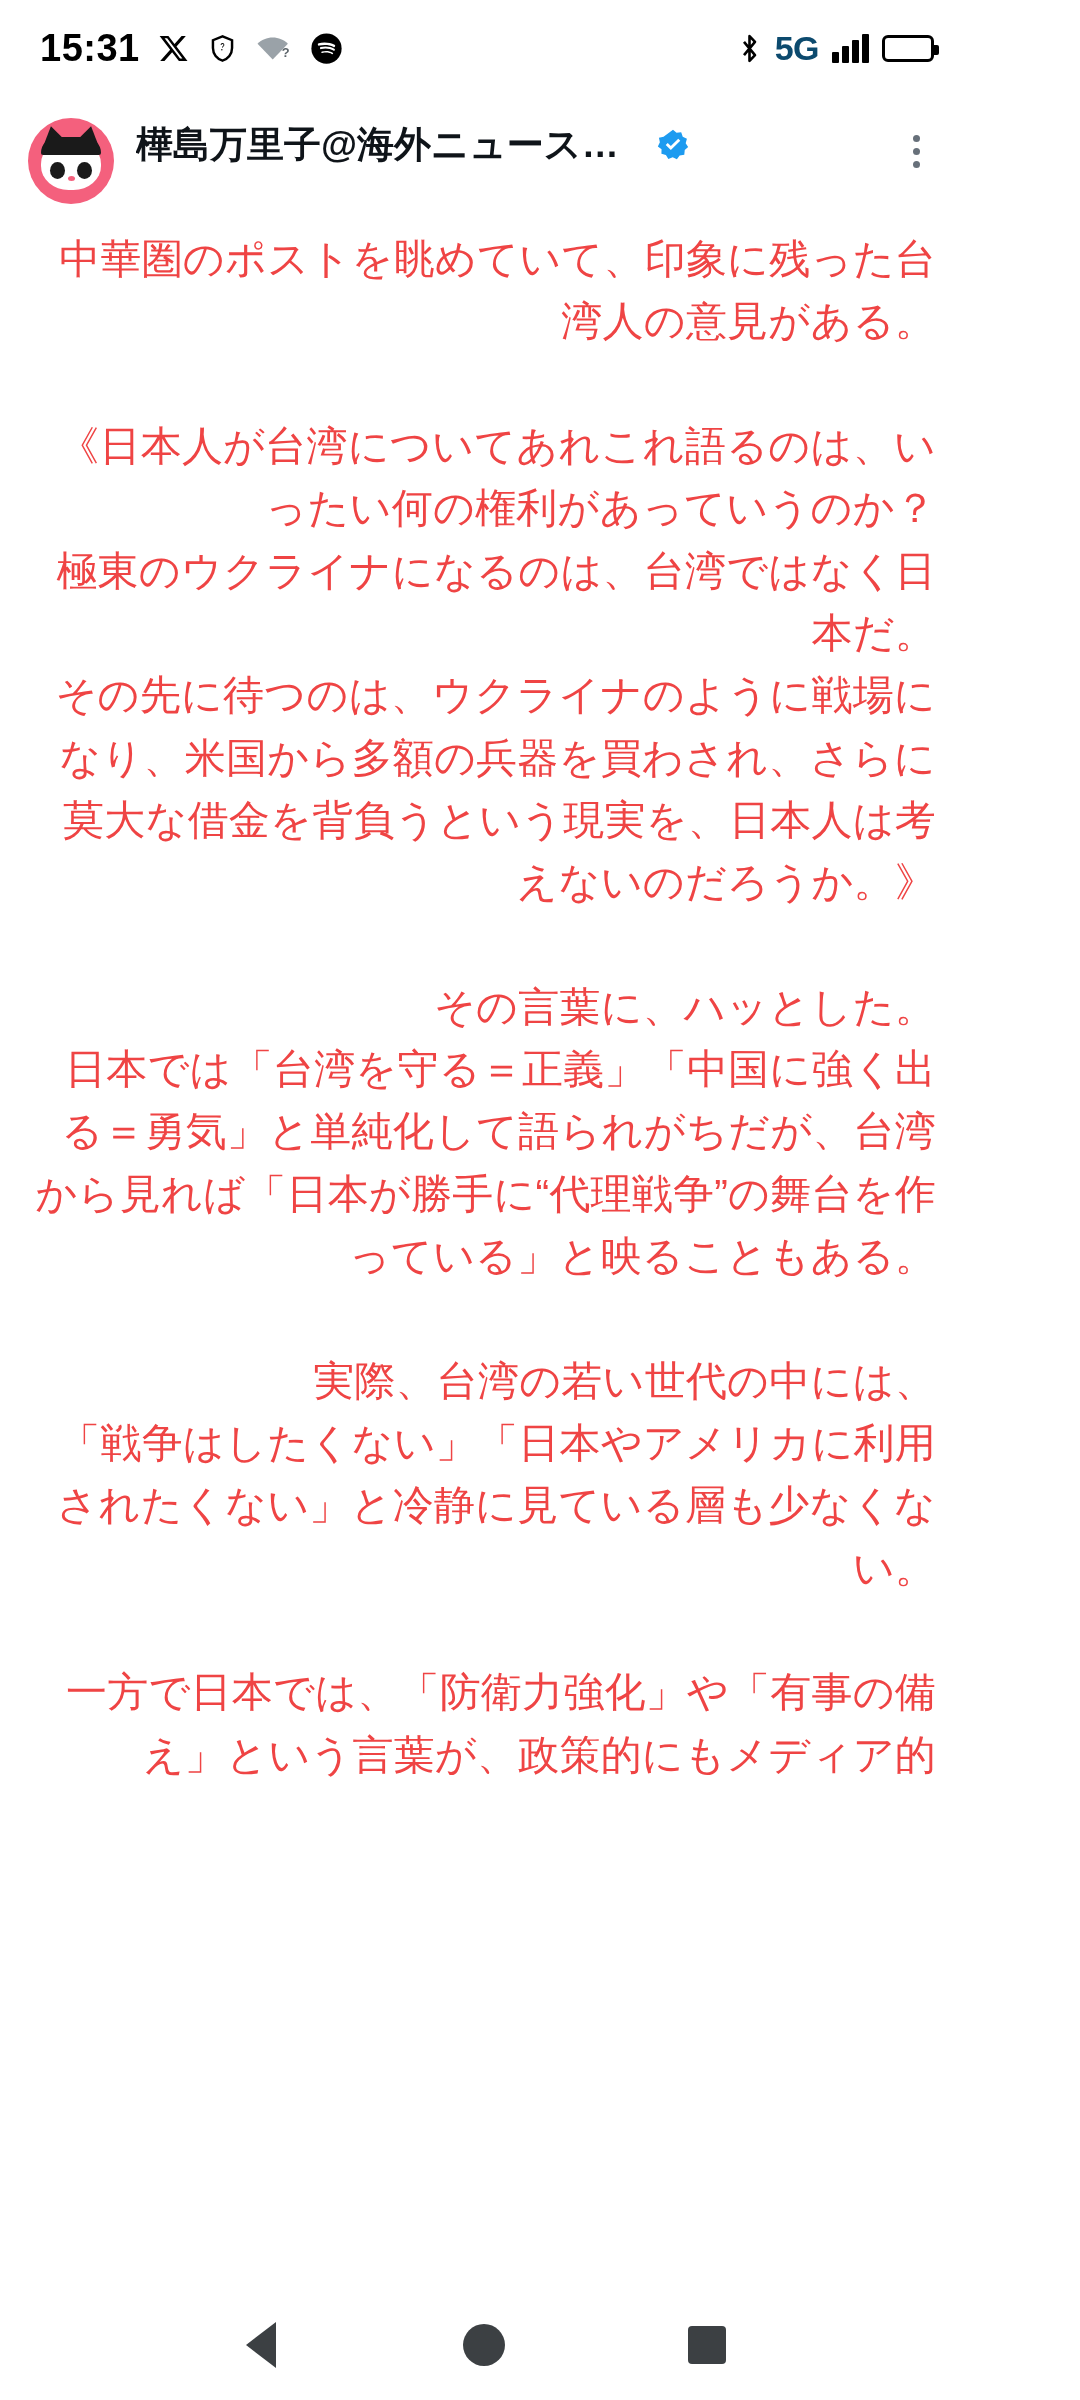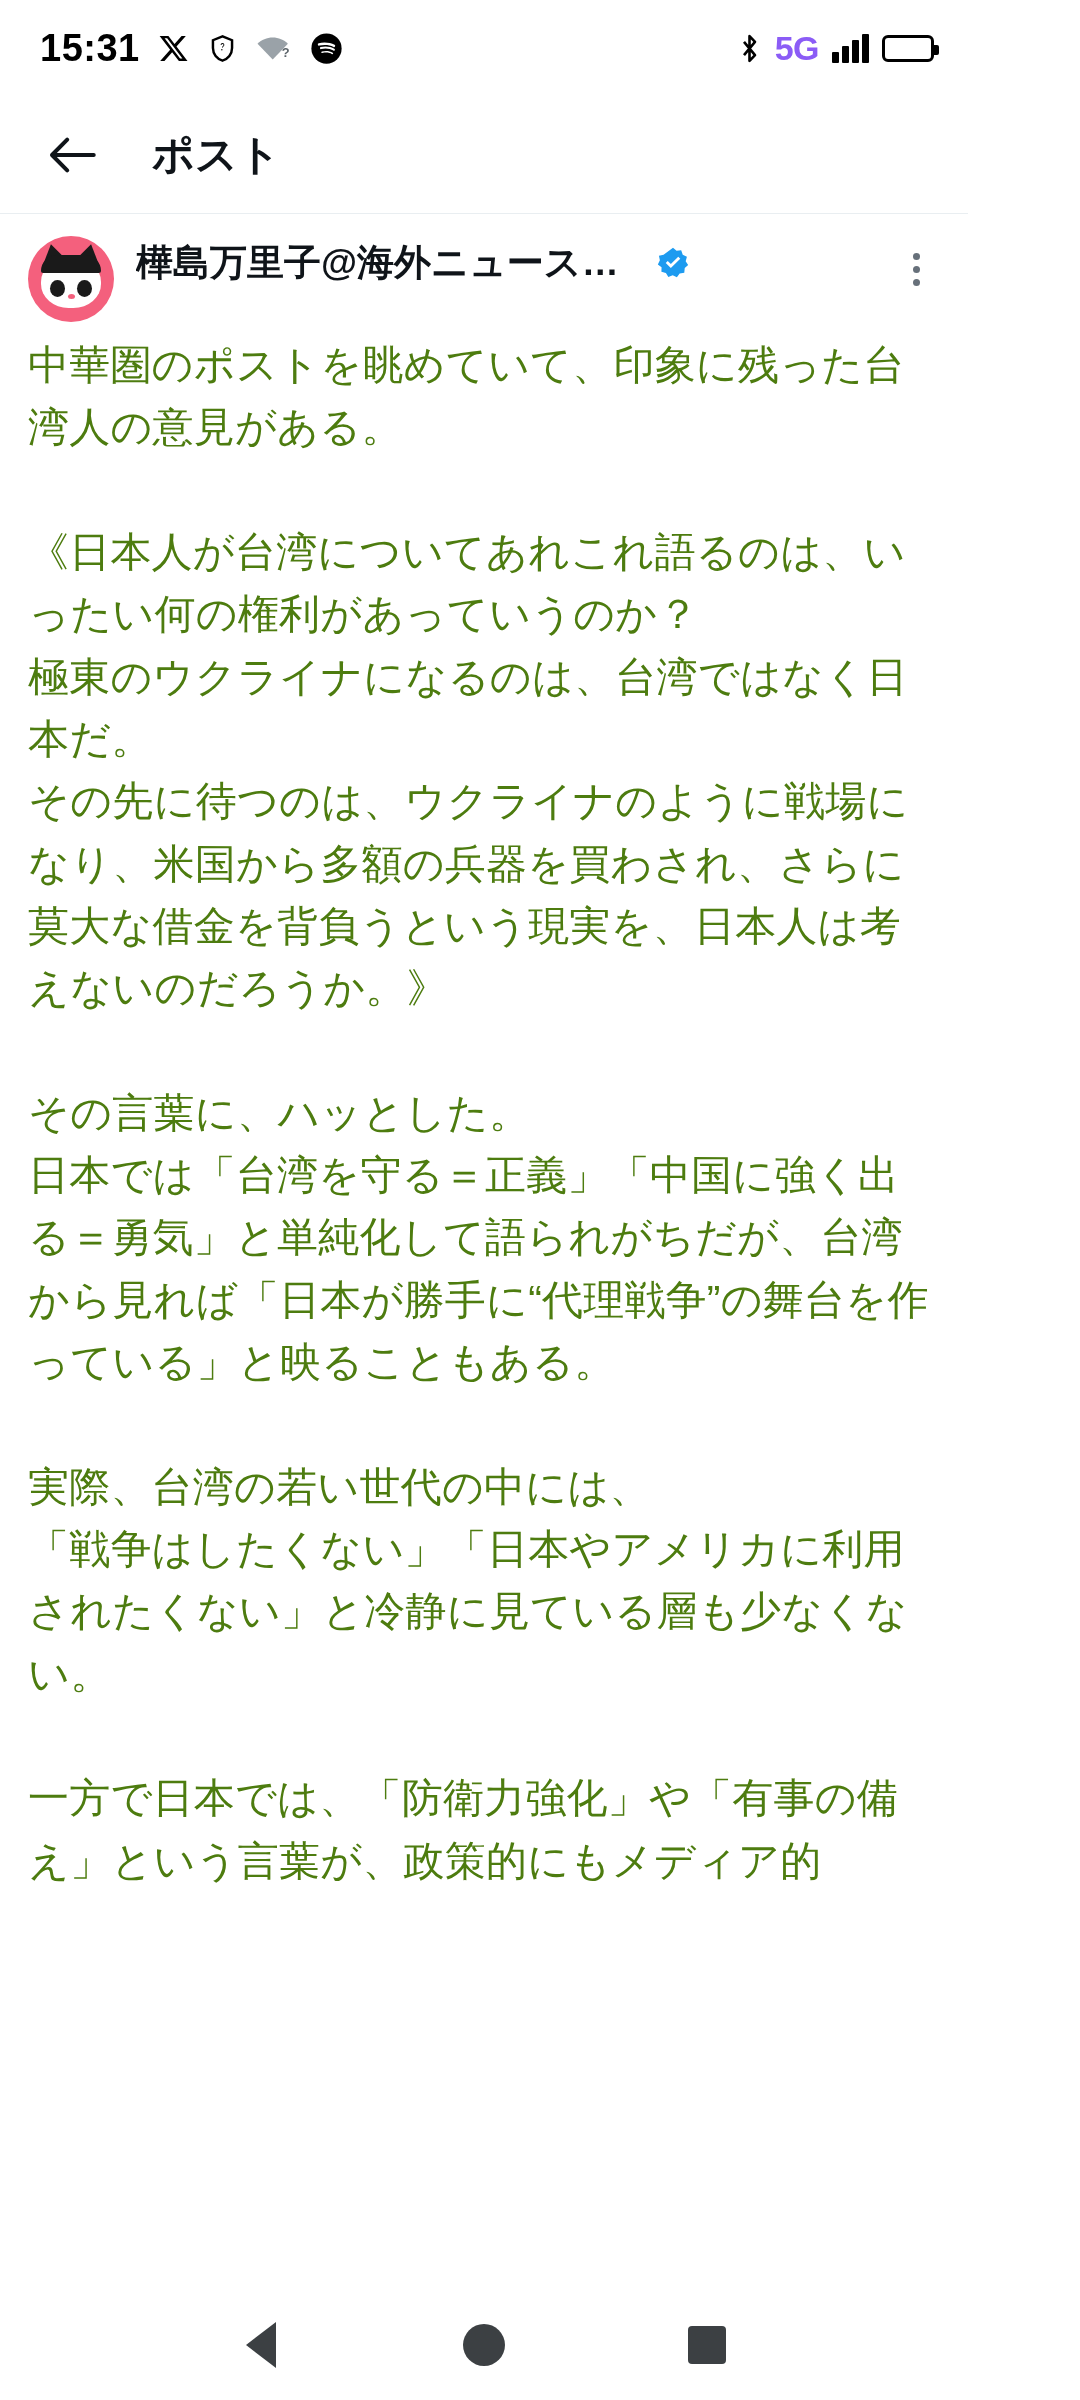--- a/index.html
+++ b/index.html
@@ -40,21 +40,21 @@
   }
   .status-right {
     display: flex;
     align-items: center;
     gap: 13px;
   }
   .si { display: block; }
   .net-label {
     font-size: 34px;
     font-weight: 700;
-    color: #8b5cf6;
+    color: #0c4a6e;
     letter-spacing: -0.5px;
   }
 
   
   .bars { display: flex; align-items: flex-end; gap: 3px; height: 30px; }
   .bars i { display: block; width: 7px; background: #000; border-radius: 1px; }
   .bars i:nth-child(1) { height: 11px; }
   .bars i:nth-child(2) { height: 17px; }
   .bars i:nth-child(3) { height: 23px; }
   .bars i:nth-child(4) { height: 29px; }
@@ -198,28 +198,29 @@
     padding-top: 6px;
   }
   .more-btn span {
     width: 7px; height: 7px;
     border-radius: 50%;
     background: #67707a;
     display: block;
   }
 
   .post-body {
-    margin-top: 8px;
+    margin-top: 20px;
     font-size: 41px;
     line-height: 1.52;
-    color: #4d7c0f;
+    color: #ef4444;
     letter-spacing: 0.2px;
     white-space: pre-wrap;
     word-break: break-all;
     padding-right: 4px;
+    text-align: right;
   }
 
   .fade-bottom {
     position: absolute;
     left: 0; right: 0; bottom: 0;
     height: 46px;
     background: linear-gradient(to bottom, rgba(255,255,255,0), #ffffff 85%);
     pointer-events: none;
   }
 
@@ -293,28 +294,20 @@
       <span class="bars">
           <i></i>
           <i></i>
           <i></i>
           <i></i>
         </span>
       <span class="battery"><span class="fill"></span></span>
     </div>
   </div>
 
-  <div class="appbar">
-    <div class="back-btn">
-      <svg width="50" height="44" viewBox="0 0 26 22">
-        <path fill="none" stroke="#0f1419" stroke-width="2.1" stroke-linecap="round" stroke-linejoin="round" d="M10.5 3 2.6 11l7.9 8M2.8 11h21.5"></path>
-      </svg>
-    </div>
-    <div class="appbar-title">ポスト</div>
-  </div>
 
   <div class="post">
 
     <div class="post-head">
       <div class="avatar">
         <span class="ear l"></span>
         <span class="ear r"></span>
         <span class="cat-head"></span>
         <span class="hairtop"></span>
         <span class="eye l"></span>

